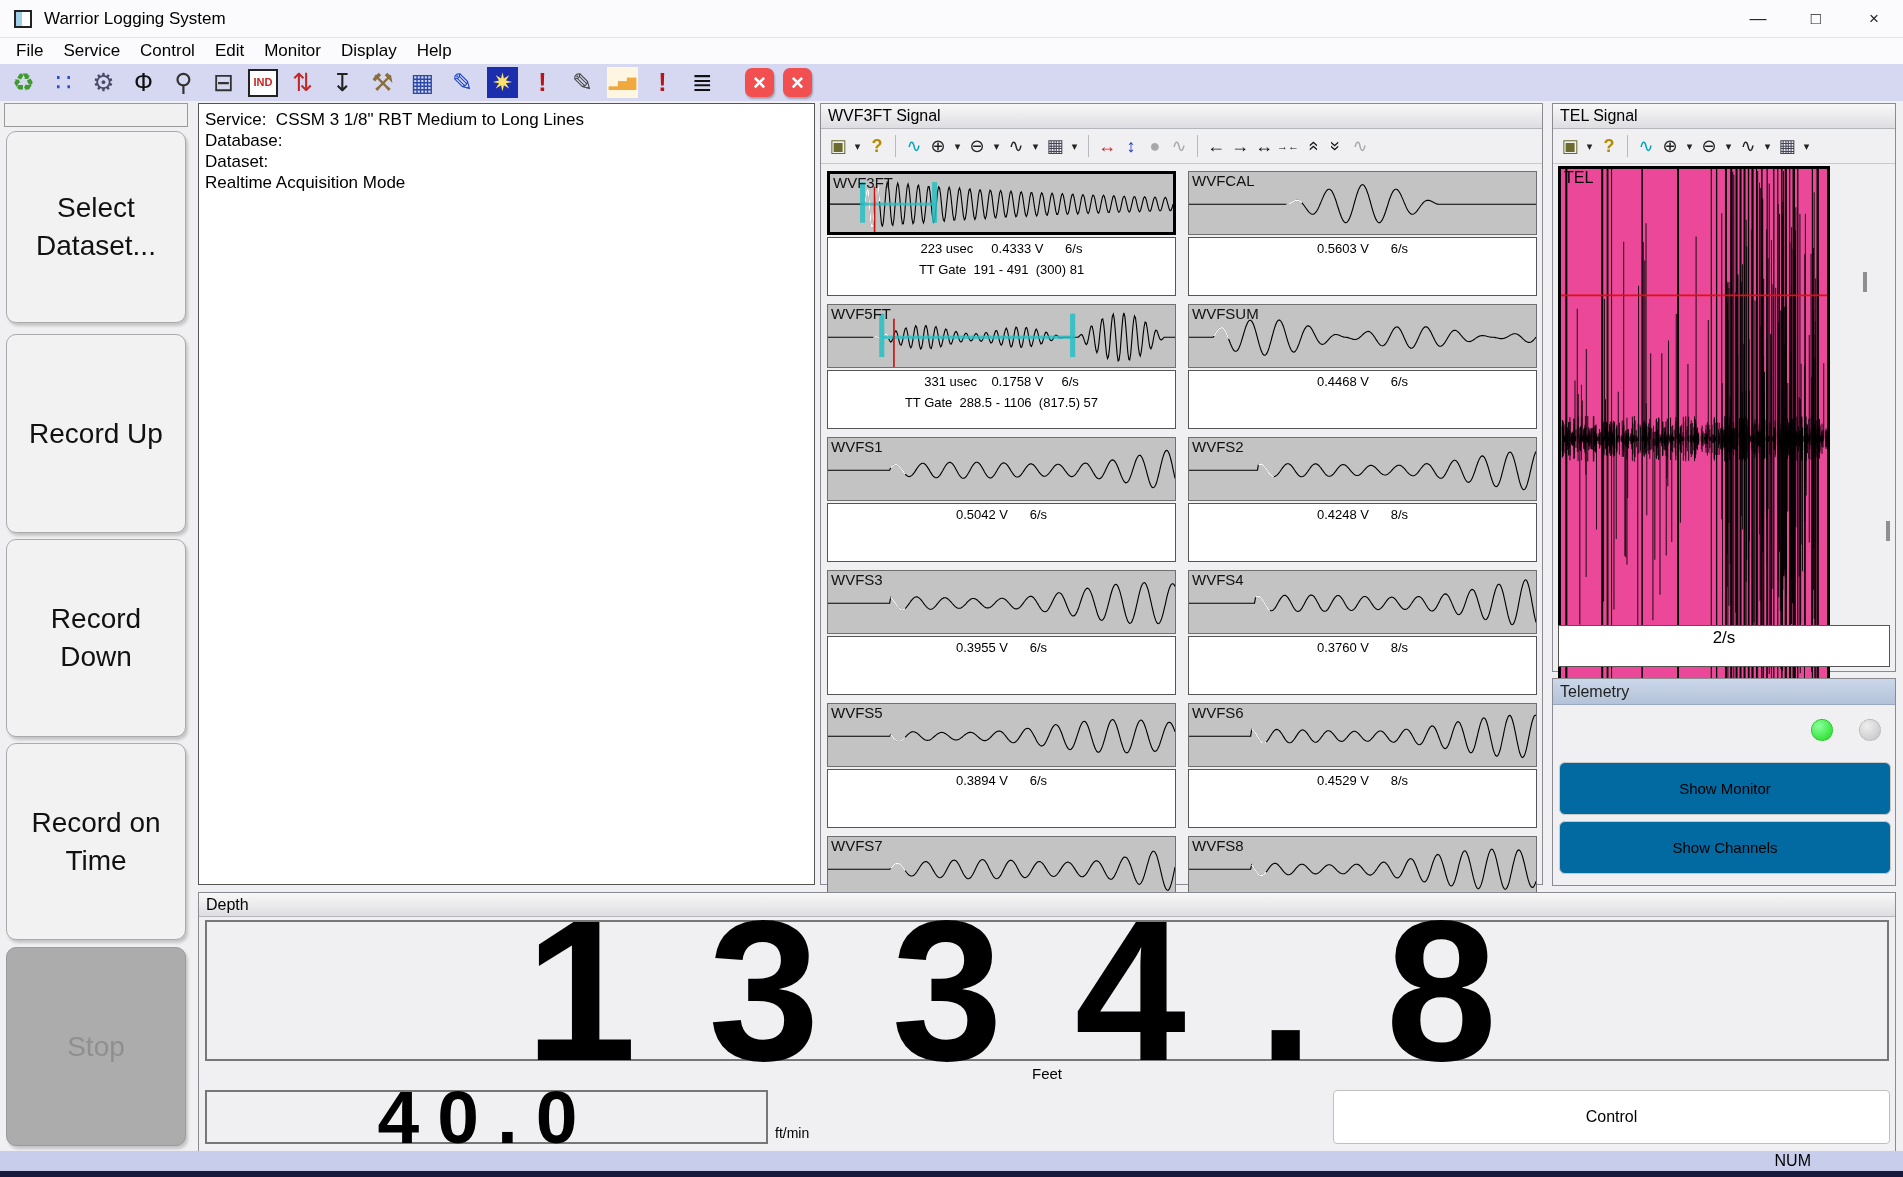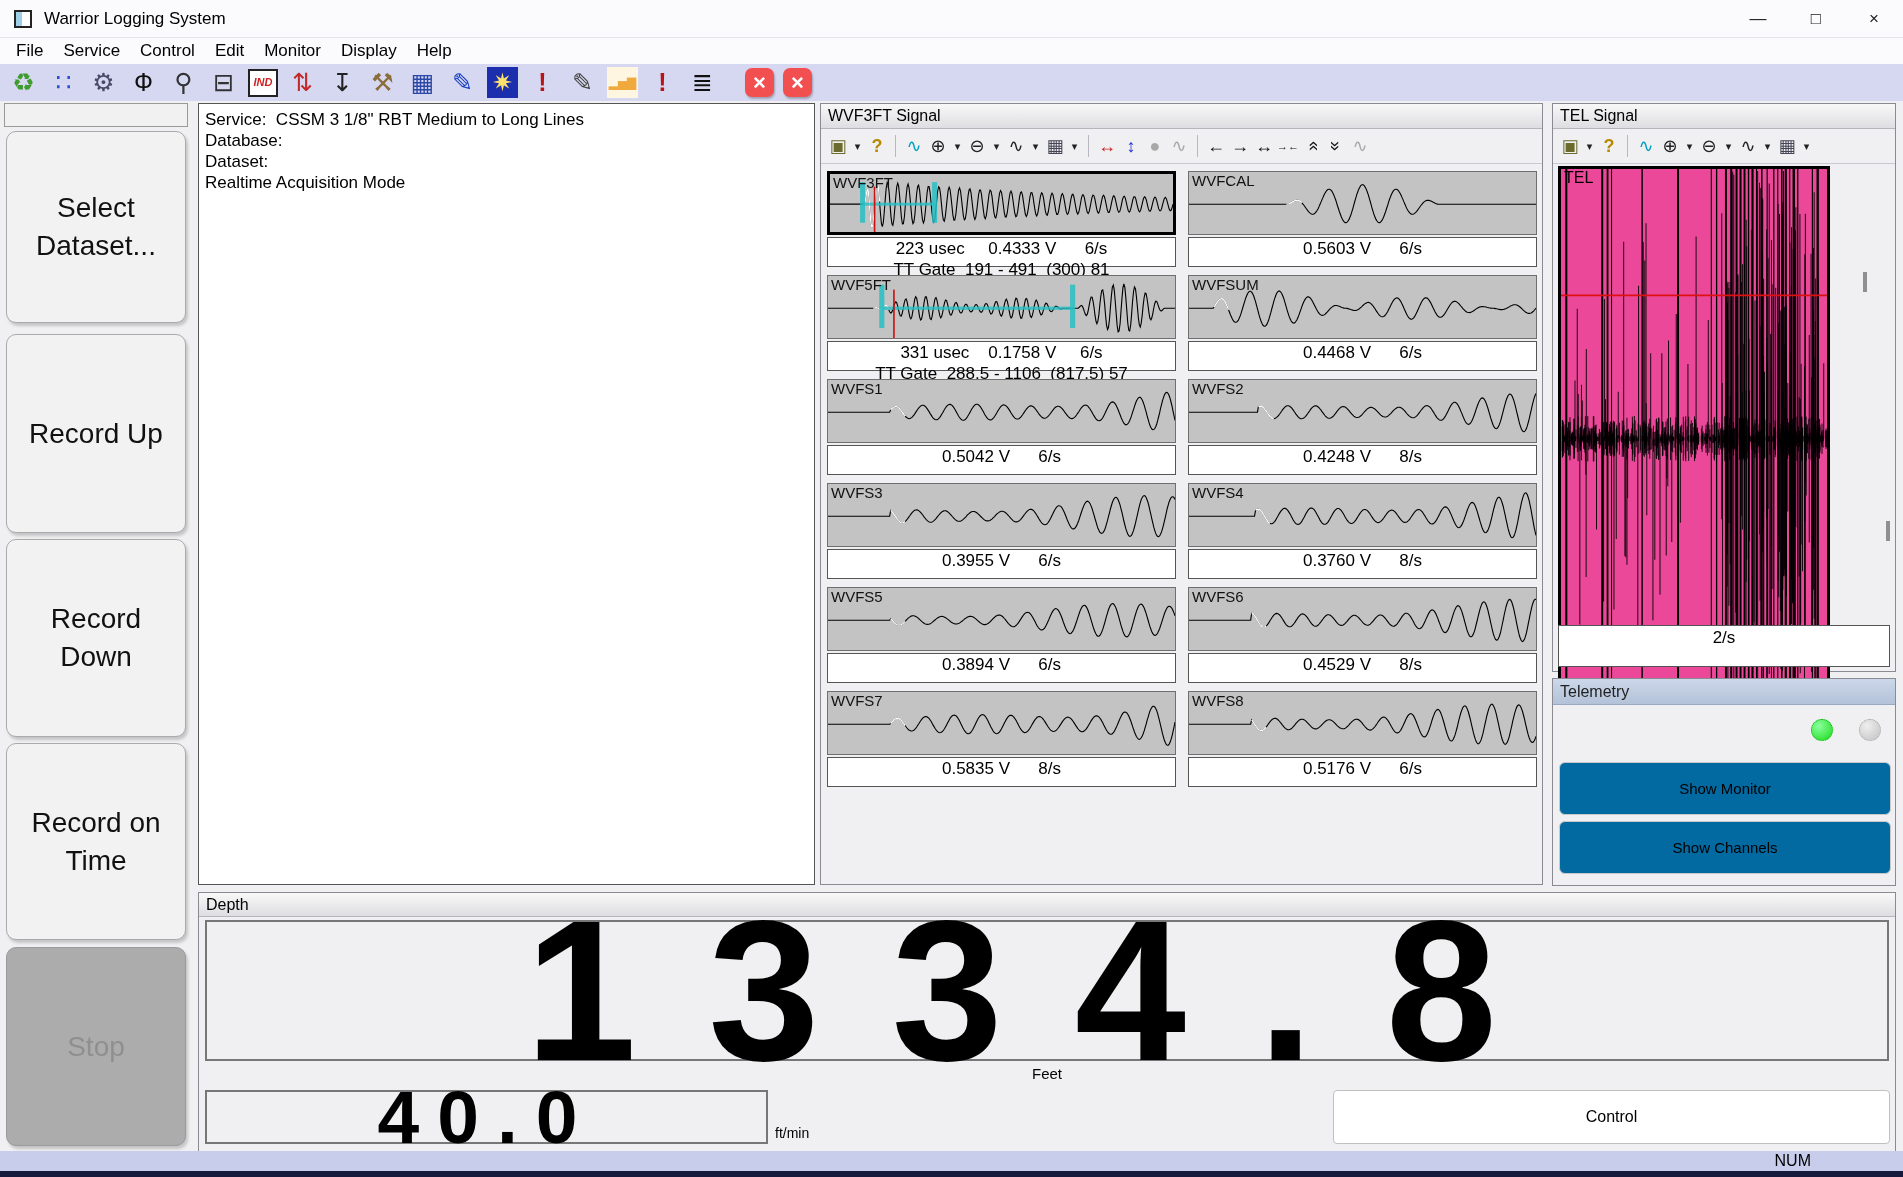--- a/index.html
+++ b/index.html
@@ -10,21 +10,21 @@
   .titlebar{position:absolute;left:0;top:0;width:100%;height:38px;background:#fbfbfd;
             border-bottom:1px solid #e4e4ec;display:flex;align-items:center;}
   .appicon{width:18px;height:18px;margin-left:14px;border:2px solid #222;background:linear-gradient(90deg,#9fd0e8 45%,#fff 45%);}
   .title-text{margin-left:12px;font-size:17px;}
   .win-controls{margin-left:auto;display:flex;height:100%;}
   .win-btn{width:58px;height:100%;display:flex;align-items:center;justify-content:center;font-size:17px;color:#222;}
   .menubar{position:absolute;left:0;top:38px;width:100%;height:26px;background:#fbfbfd;display:flex;align-items:center;padding-left:6px;}
   .menu-item{padding:0 10px;font-size:17px;}
   .toolbar{position:absolute;left:0;top:64px;width:100%;height:37px;background:#d6d8f1;display:flex;align-items:center;padding-left:8px;gap:9px;}
   .tb-icon{width:31px;height:31px;display:flex;align-items:center;justify-content:center;font-size:25px;line-height:1;}
-  .tb-icon.boxed{font-size:11px;font-weight:bold;border:2px solid #222;background:#fff;width:30px;height:28px;letter-spacing:0;font-style:italic;}
+  .tb-icon.boxed{font-size:11px;font-weight:bold;border:2px solid #222;background:#fff;width:30px;height:28px;letter-spacing:0;}
   .tb-icon.rounded{border-radius:7px;font-size:22px;font-weight:bold;width:29px;height:29px;box-shadow:1px 2px 2px rgba(0,0,0,.25);}
   
   .side-box{position:absolute;left:4px;top:103px;width:184px;height:24px;background:#f1f1f1;border:1px solid #999;}
   .side-btn{position:absolute;left:6px;width:180px;background:#f2f2f2;border:1px solid #aaa;border-radius:10px;
             box-shadow:2px 3px 3px rgba(0,0,0,.18);display:flex;align-items:center;justify-content:center;
             text-align:center;font-size:28px;color:#111;line-height:1.35;}
   .side-btn.disabled{background:#acacac;color:#8f8f8f;border-color:#9a9a9a;}
   
   .info-panel{position:absolute;left:198px;top:103px;width:617px;height:782px;background:#fff;border:1px solid #555;padding:5px 6px;}
   .info-line{font-size:17px;line-height:21px;white-space:pre;}
@@ -35,21 +35,21 @@
   .panel-toolbar{height:35px;background:#f0f0f2;border-bottom:1px solid #c9c9cf;display:flex;align-items:center;padding-left:6px;gap:2px;}
   .pt-icon{min-width:22px;height:24px;display:flex;align-items:center;justify-content:center;font-size:18px;line-height:1;}
   .pt-drop{width:13px;height:24px;display:flex;align-items:center;justify-content:center;font-size:11px;color:#222;}
   .pt-sep{width:1px;height:22px;background:#b8b8c0;margin:0 5px;}
   
   .cells{padding:7px 5px 0 6px;display:grid;grid-template-columns:1fr 1fr;column-gap:12px;}
   .wf-box{position:relative;height:64px;background:#c3c3c3;border:1px solid #6f6f6f;}
   .wf-box.selected{border:3px solid #000;}
   .wf-label{position:absolute;left:3px;top:0px;font-size:15px;color:#111;z-index:2;}
   .wf-box svg{position:absolute;left:0;top:0;width:100%;height:100%;}
-  .wf-info{margin-top:2px;height:30px;background:#fff;border:1px solid #555;text-align:center;font-size:17px;line-height:21px;white-space:pre;}
+  .wf-info{margin-top:2px;height:59px;background:#fff;border:1px solid #555;text-align:center;font-size:13px;line-height:21px;white-space:pre;}
   .cell{margin-bottom:8px;}
   
   .tel-plot{position:absolute;left:5px;top:62px;width:272px;height:568px;background:#ec4899;border:3px solid #000000;}
   .tel-label{position:absolute;left:3px;top:0;font-size:16px;z-index:2;}
   .tel-plot svg{position:absolute;left:0;top:0;width:100%;height:100%;}
   .tel-marker{position:absolute;width:4px;height:20px;background:#8f8f8f;}
   .tel-rate{position:absolute;left:5px;top:521px;width:332px;height:42px;background:#fff;border:1px solid #555;
             text-align:center;font-size:17px;padding-top:2px;}
   
   .telemetry-header{height:26px;background:linear-gradient(#ccd8ea,#b3c2d8);border-bottom:1px solid #9aa8bf;font-size:16px;color:#222;padding:4px 0 13px 7px;}

